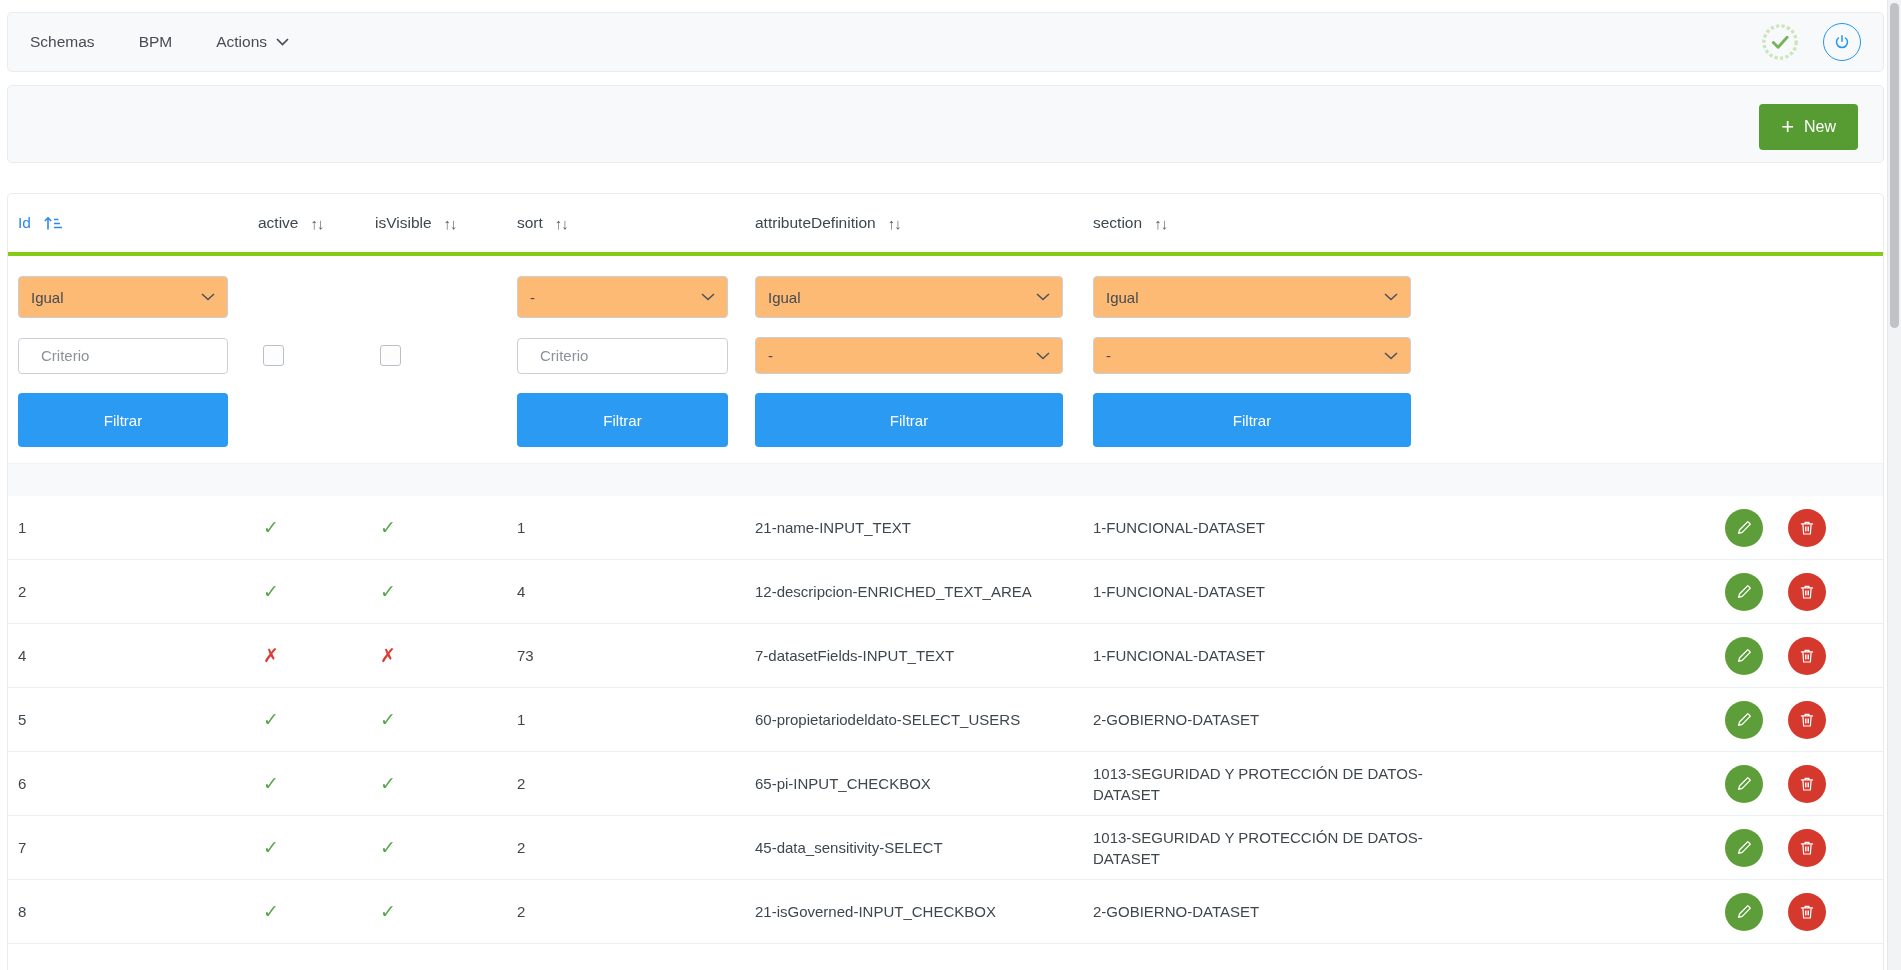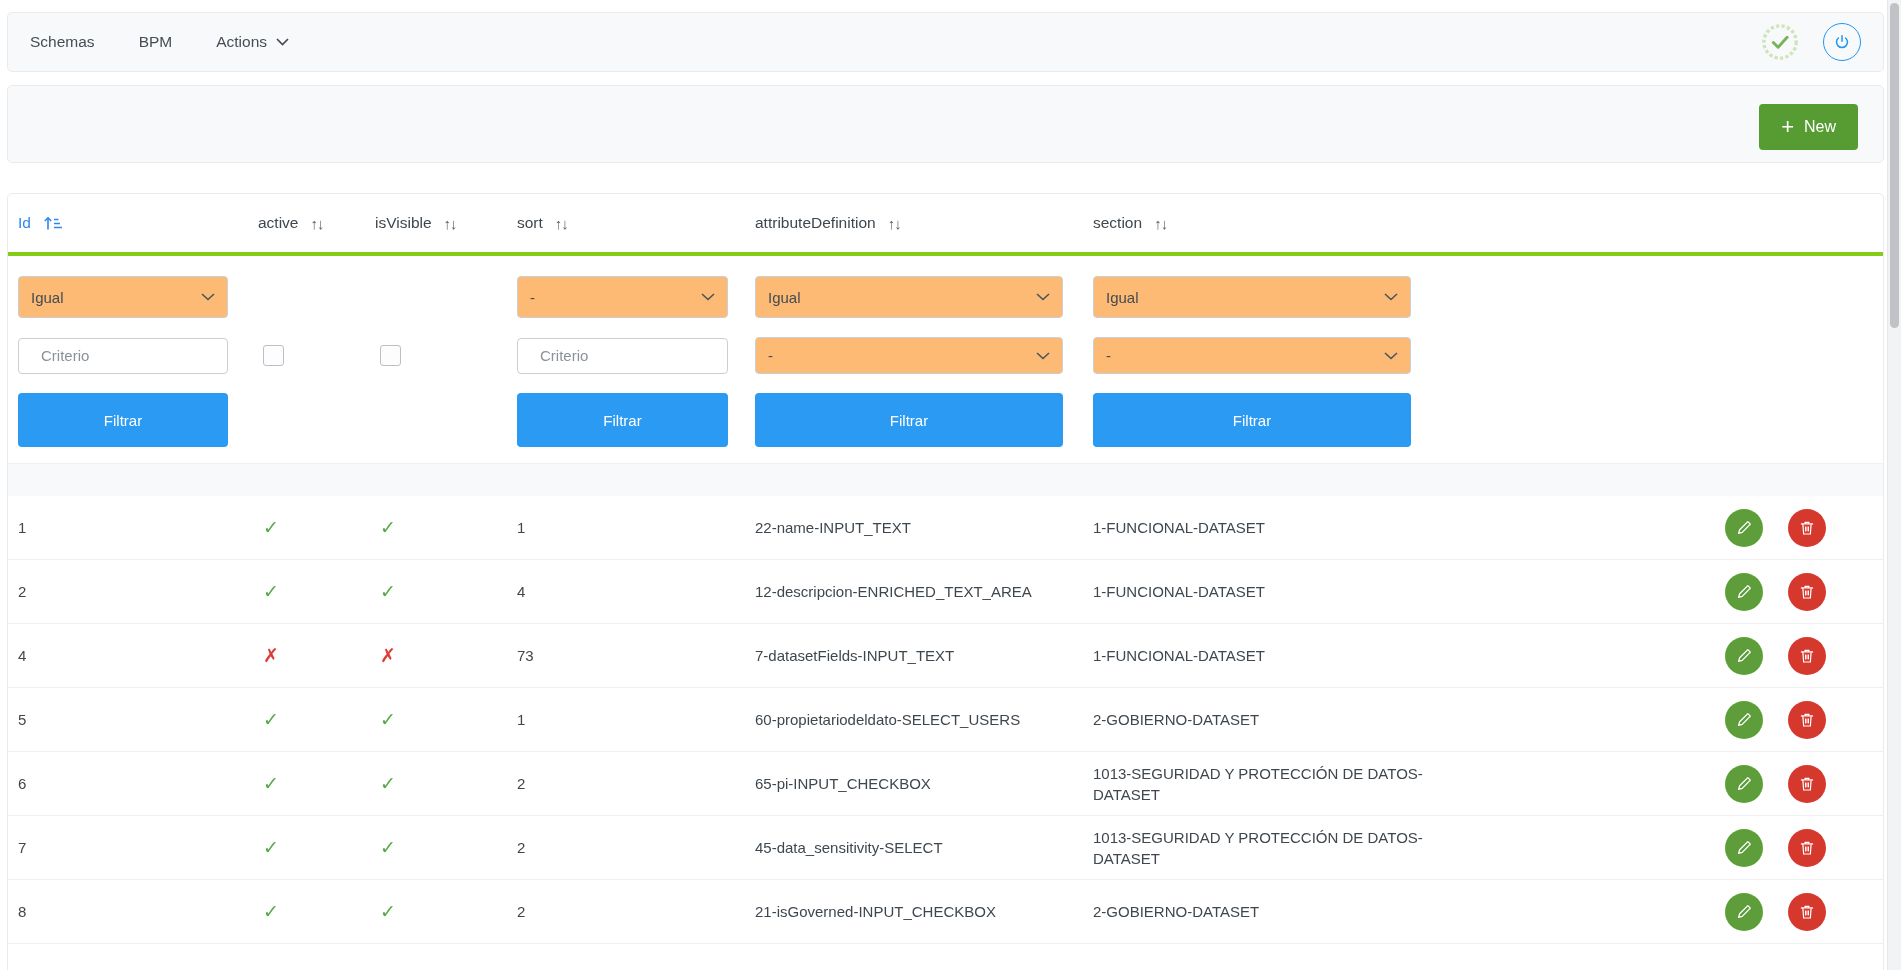--- a/index.html
+++ b/index.html
@@ -222,21 +222,21 @@
   </div>
 
   <div class="strip"></div>
 
   <div>
   <div class="row">
     <span>1</span>
     <span class="mark yes">✓</span>
     <span class="mark yes">✓</span>
     <span>1</span>
-    <span>22-name-INPUT_TEXT</span>
+    <span>21-name-INPUT_TEXT</span>
     <span class="cell-section">1-FUNCIONAL-DATASET</span>
     <span class="cell-actions">
       <button class="icon-btn edit">
         <svg width="19" height="19" viewBox="0 0 24 24">
           <path d="M4.5 19.5l1.4-4.6L16.2 4.6l3.2 3.2L9.1 18.1 4.5 19.5z" fill="none" stroke="#fff" stroke-width="1.6" stroke-linejoin="round"></path>
         </svg>
       </button>
       <button class="icon-btn del">
         <svg width="18" height="18" viewBox="0 0 24 24">
           <path d="M4.5 6.5h15" fill="none" stroke="#fff" stroke-width="1.6" stroke-linecap="round"></path>

